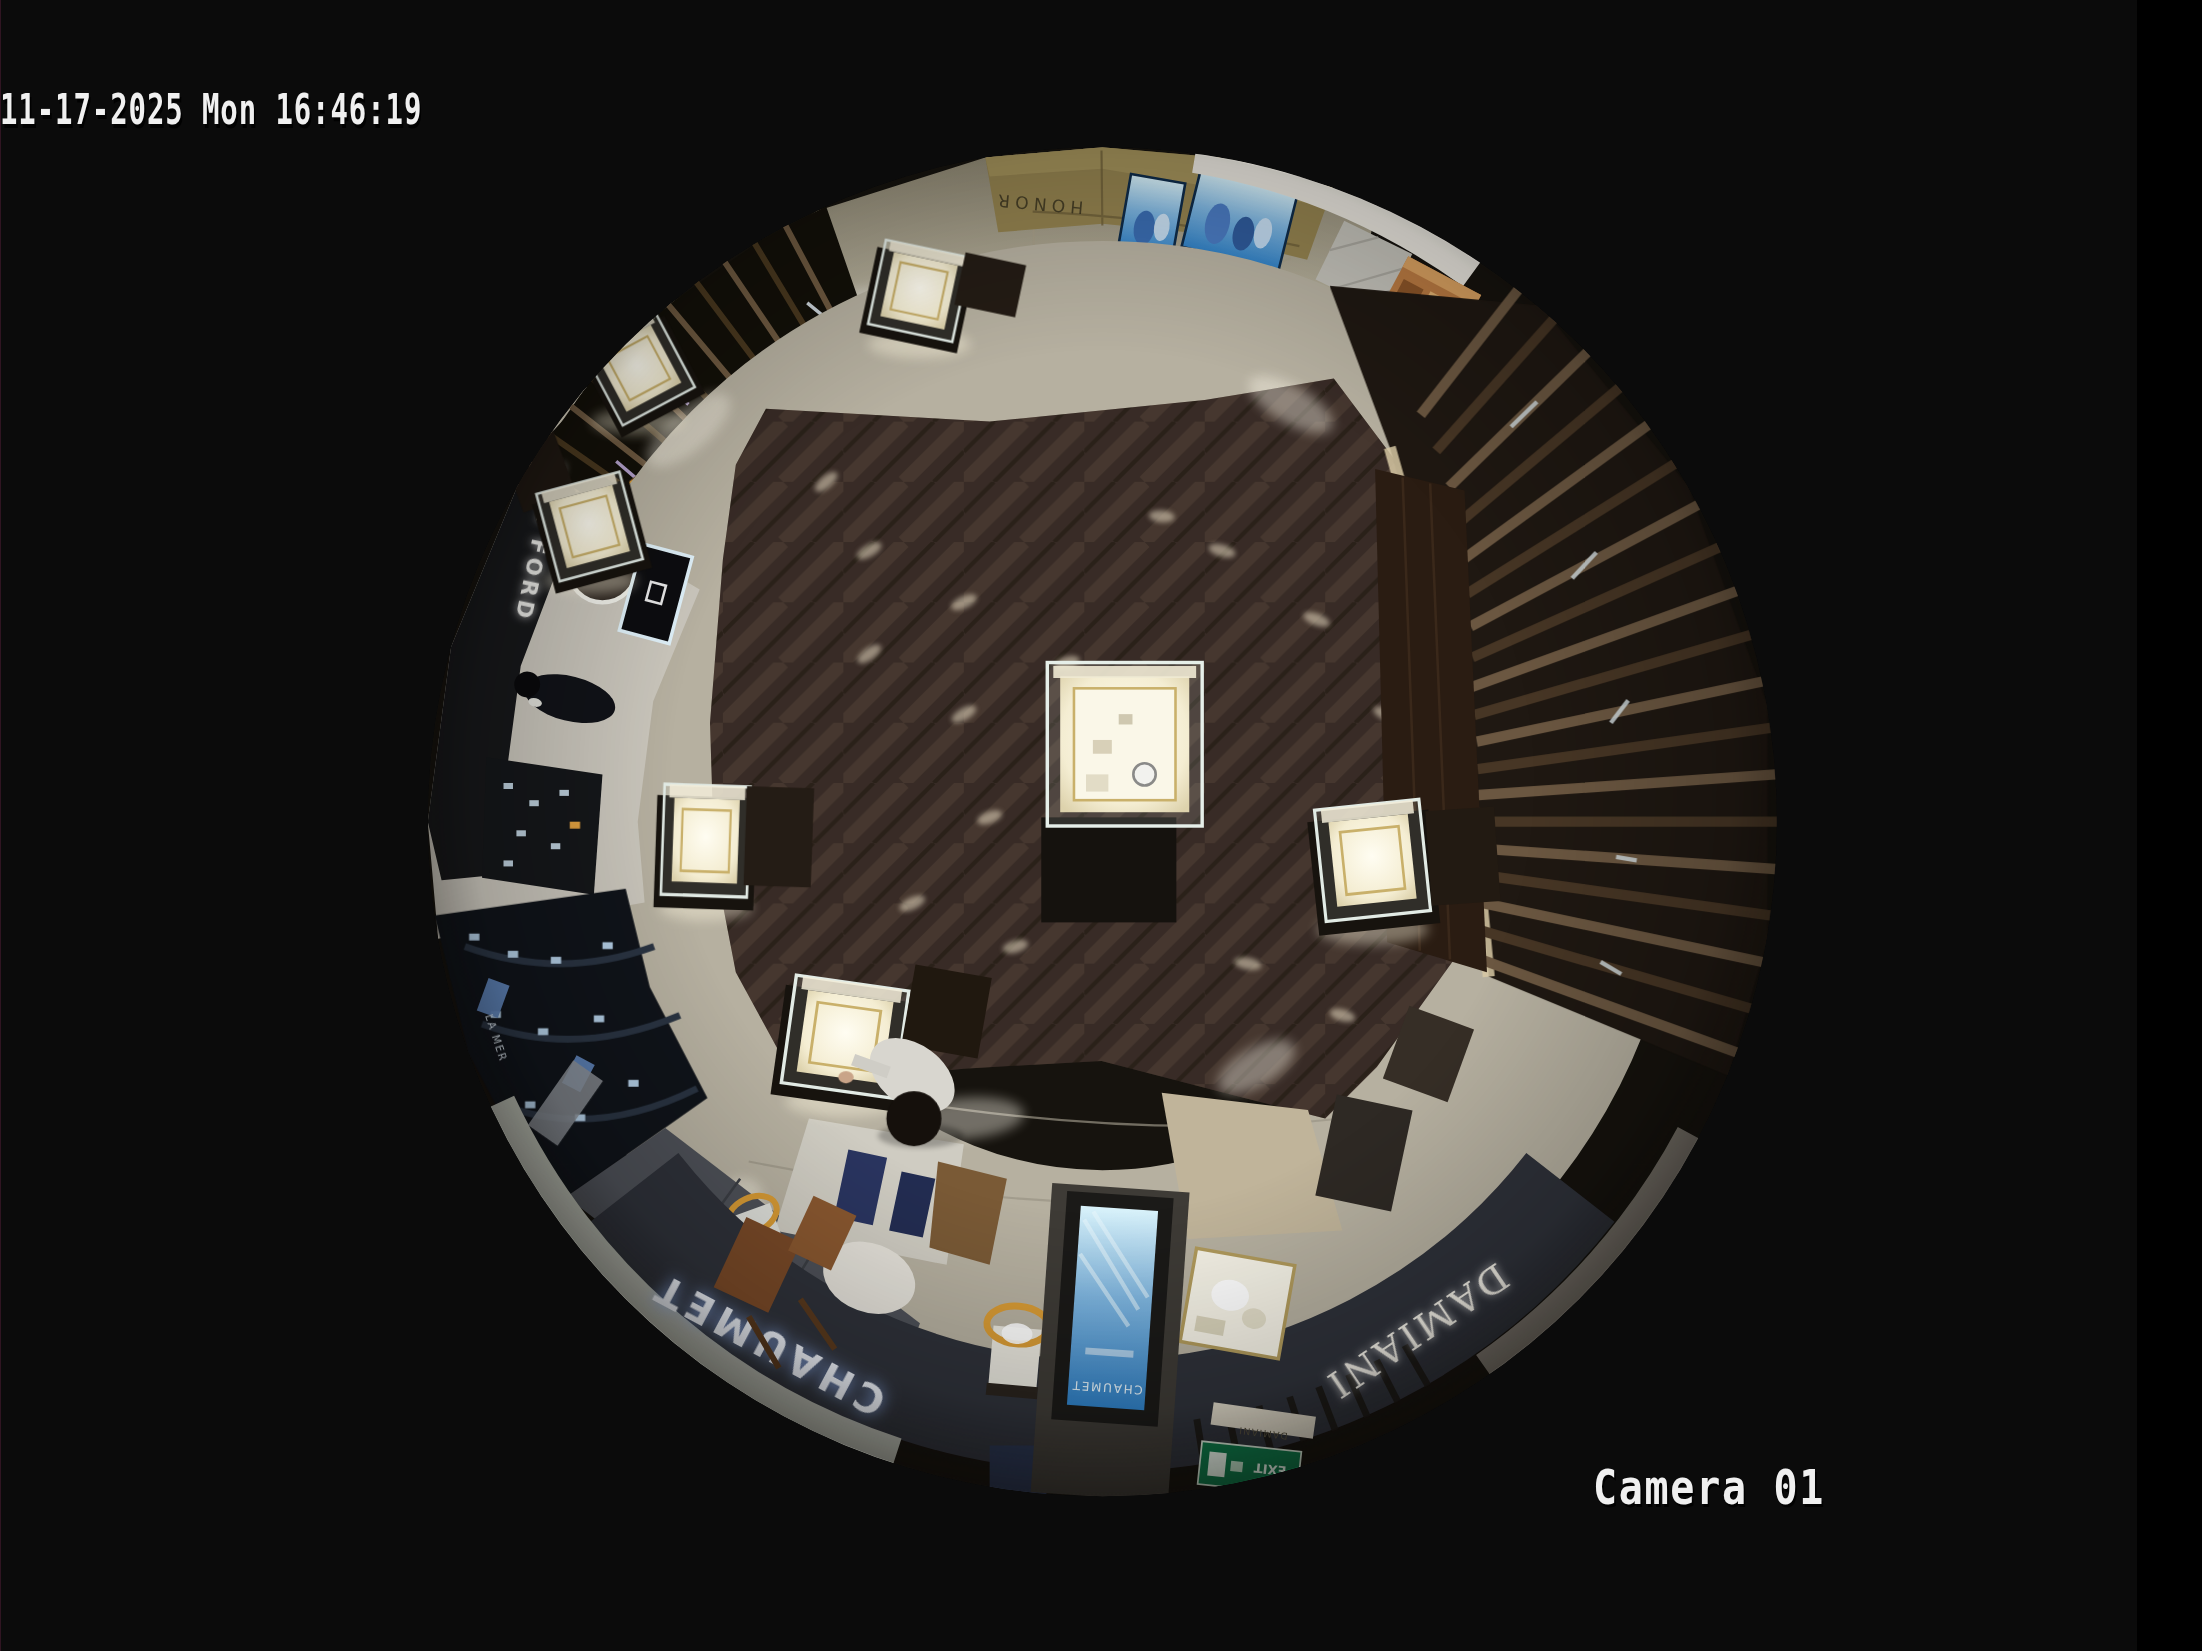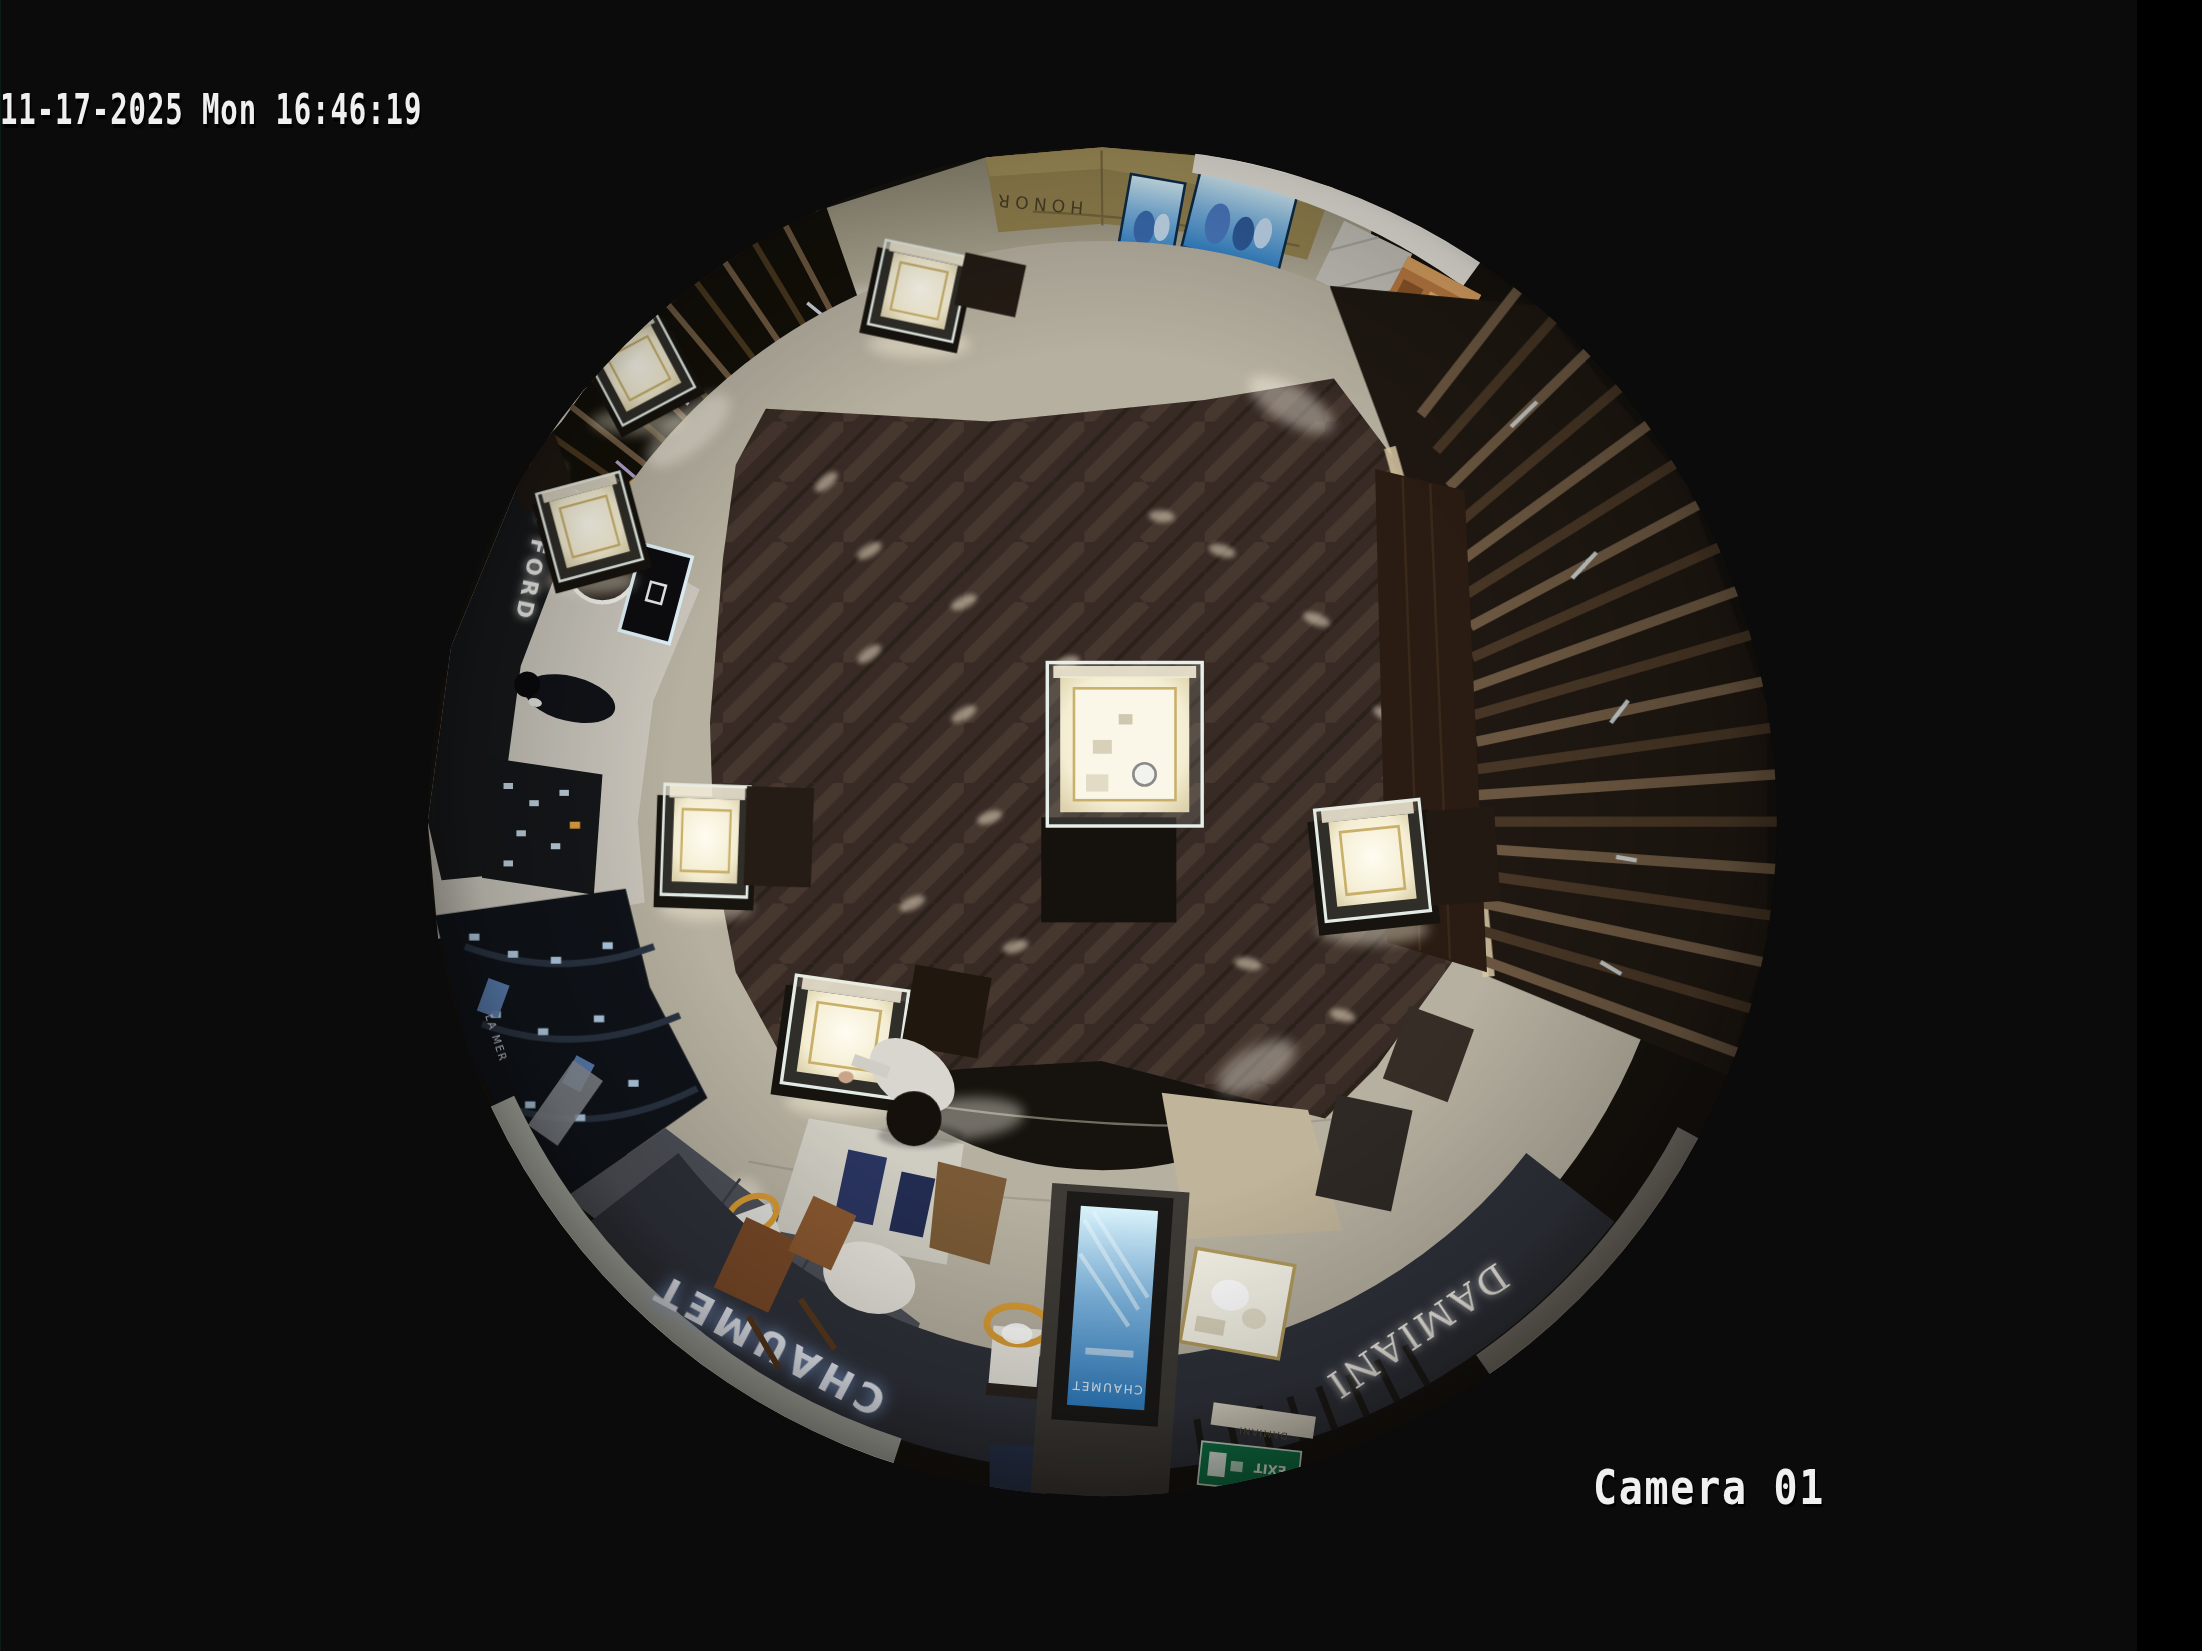--- a/index.html
+++ b/index.html
@@ -1,16 +1,16 @@
 <!DOCTYPE html>
 <html style="font-size:13.8px"><head>
 <meta charset="utf-8">
 <style>
   html,body{margin:0;padding:0;background:#000;}
-  .stage{position:relative;width:2137px;height:1652px;background:#0f766e;overflow:hidden;
+  .stage{position:relative;width:2137px;height:1652px;background:#ec4899;overflow:hidden;
          font-family:"DejaVu Sans", sans-serif;}
   .osd{position:absolute;color:#f0f0f0;font-family:"DejaVu Sans Mono", monospace;font-weight:bold;
        text-shadow:1.7px 2.6px 0 rgba(0,0,0,0.85);white-space:pre;line-height:1;}
   .osd.ts{left:0px;top:88px;font-size:29px;letter-spacing:0.9px;transform:scaleY(1.5);transform-origin:left top;}
   .osd.cam{left:1593px;top:1463px;font-size:40px;letter-spacing:1.7px;transform:scaleY(1.2);transform-origin:left top;}
   svg text{font-family:"DejaVu Sans", sans-serif;}
   text.serif{font-family:"DejaVu Serif", serif;}
   .glowblue{filter:drop-shadow(0 0 9px rgba(150,185,255,0.95));}
   .glowwhite{filter:drop-shadow(0 0 5px rgba(255,255,255,0.8));}
 </style>

